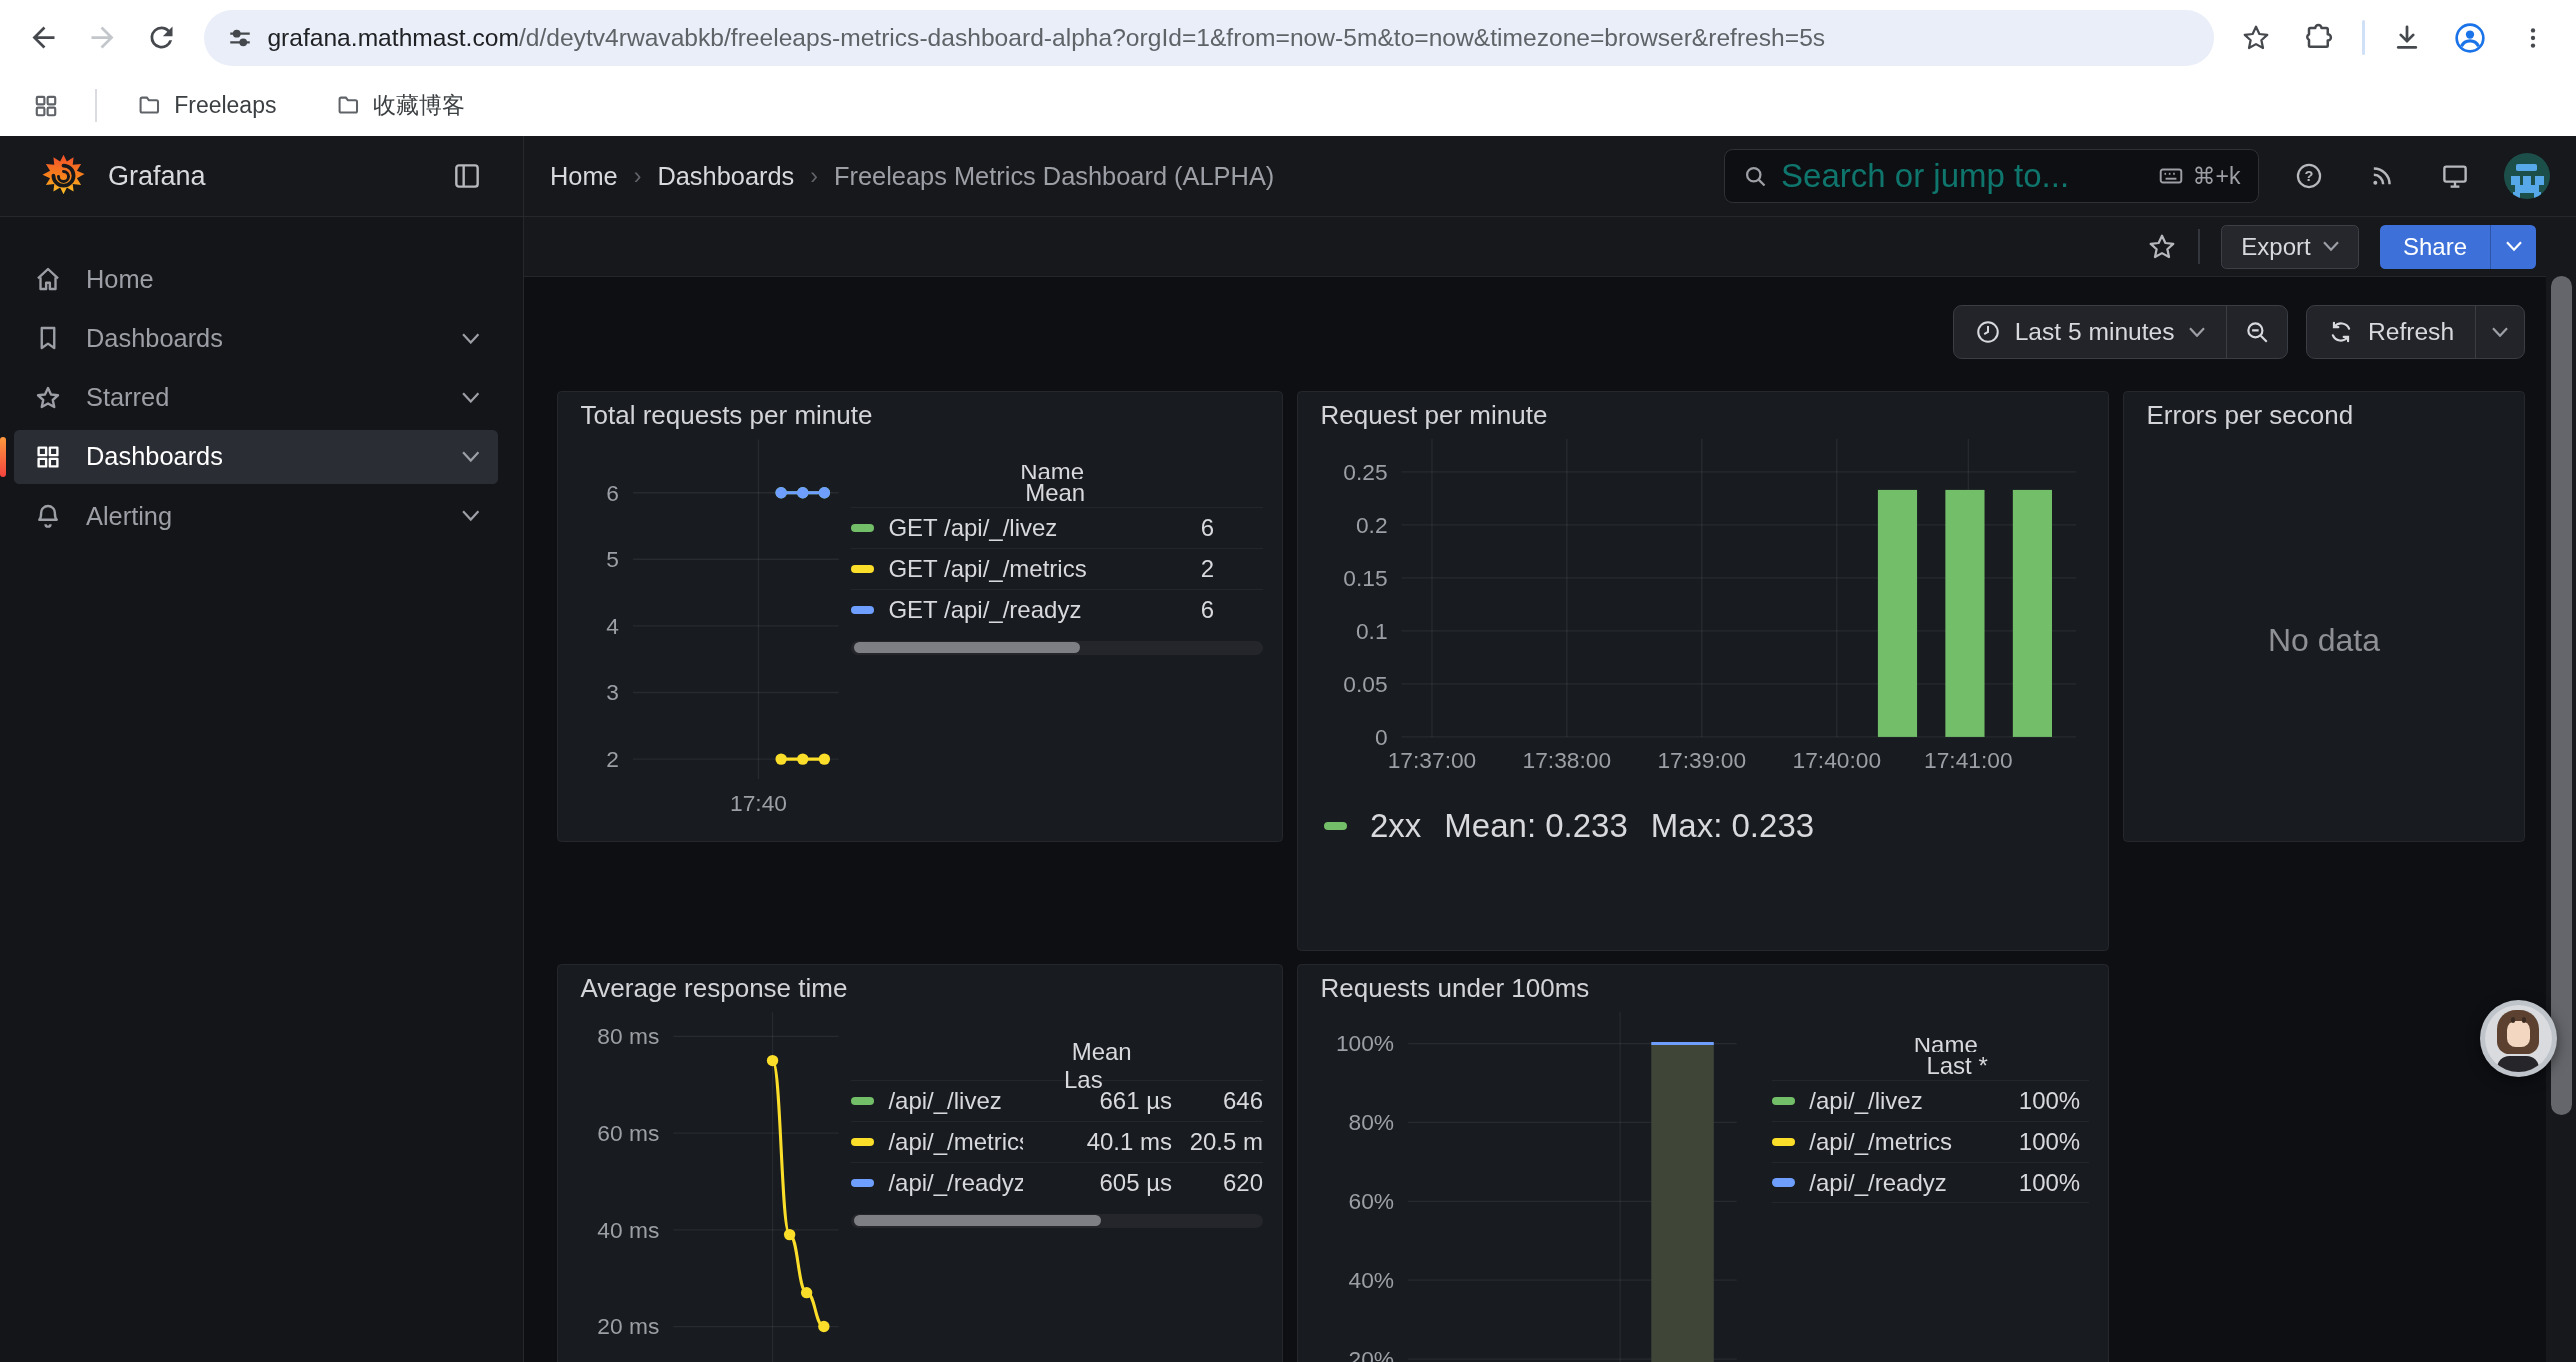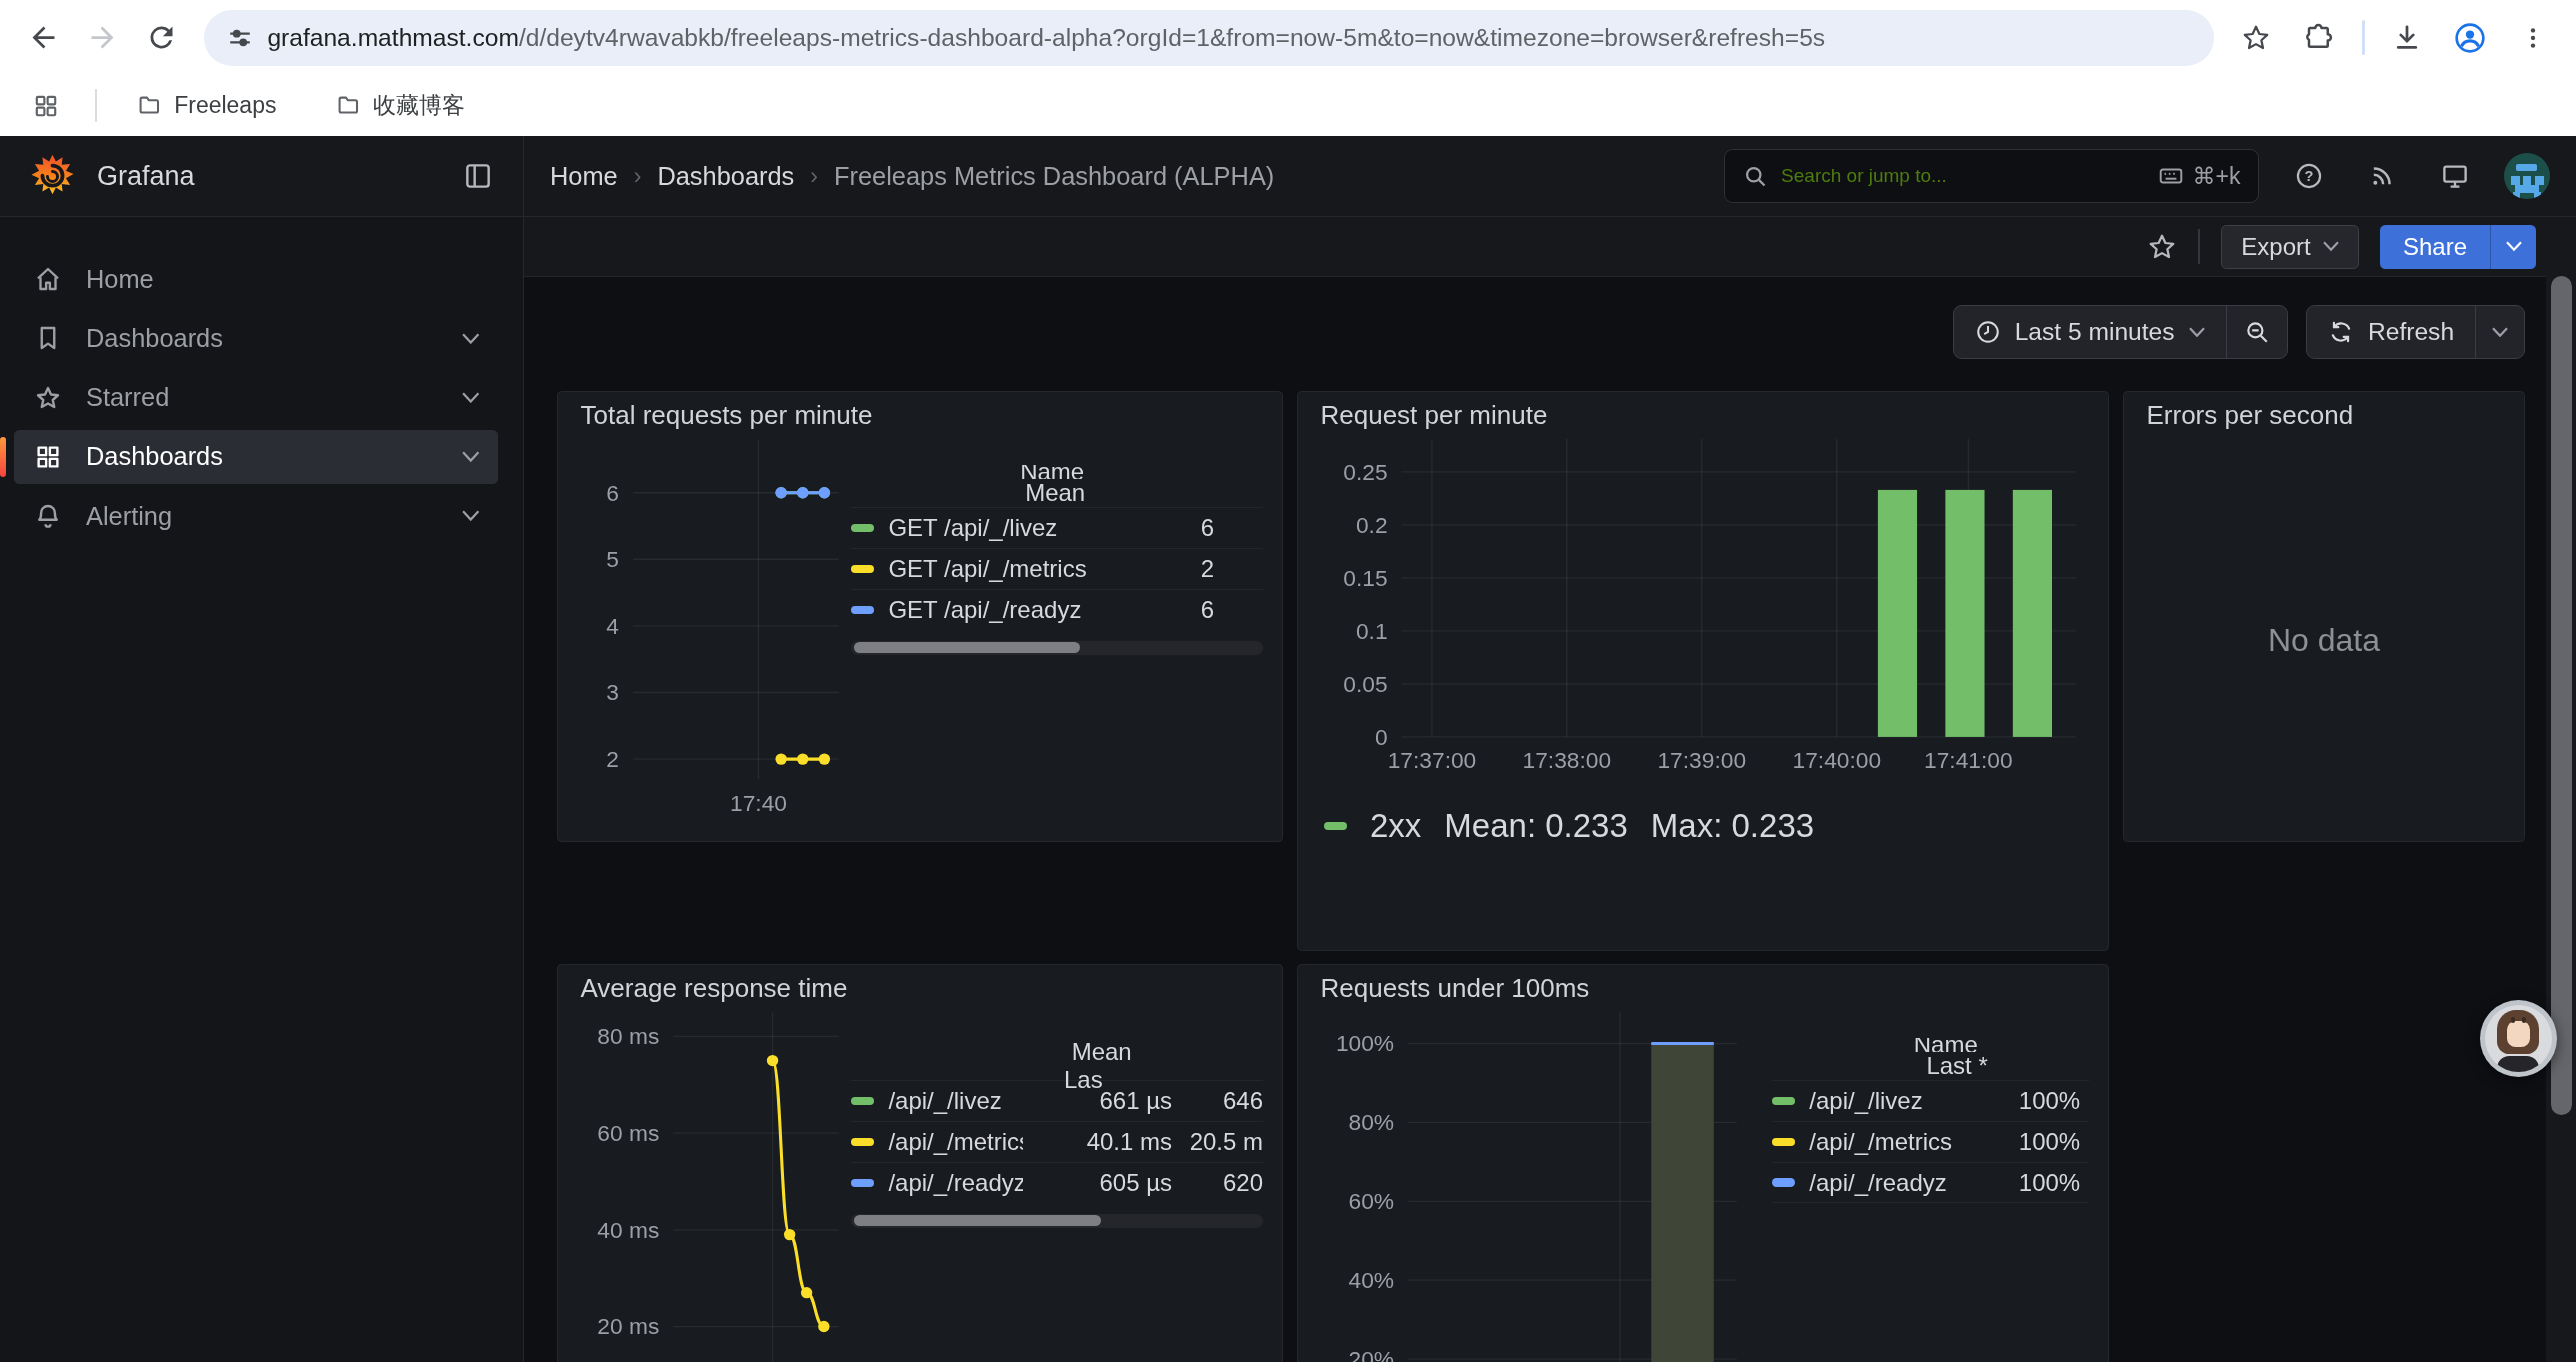--- a/index.html
+++ b/index.html
@@ -17,30 +17,30 @@
   .url-text .path { color:#5f6368; }
   .tb-right { display:flex; align-items:center; gap:8.8px; flex:none; }
   .tb-divider { width:2.6px; height:35px; background:#cfe0f7; border-radius:1.8px; margin:0 7px; }
   .bookmarks { height:61px; display:flex; align-items:center; padding:0 24.6px; gap:16px; }
   .bm-divider { width:1.8px; height:33px; background:#dadce0; margin:0 12.3px; }
   .bm-item { display:flex; align-items:center; gap:12.3px; font-size:23px; color:#3c4043; padding:5.3px 12.3px; border-radius:7px; }
 
   
   .gf { height:1226px; display:flex; flex-direction:column; background:#0e0f13; position:relative; }
   .gf-top { height:81px; background:#17181c; border-bottom:0.9px solid #26282d; display:flex; flex:none; }
-  .gf-top-left { width:524px; flex:none; border-right:0.9px solid #26282d; display:flex; align-items:center; padding:0 29px; gap:21px; }
+  .gf-top-left { width:524px; flex:none; border-right:0.9px solid #26282d; display:flex; align-items:center; padding:0 40px; gap:21px; }
   .brand { font-size:27px; color:#d8d9dd; font-weight:500; }
   .spacer { flex:1; }
   .gf-top-right { flex:1; display:flex; align-items:center; padding:0 26px; gap:26px; min-width:0; }
   .crumbs { display:flex; align-items:center; gap:16px; font-size:25.4px; color:#d8d9dd; white-space:nowrap; }
   .crumbs .sep { color:#60636a; font-size:23px; }
   .crumbs .last { color:#9d9fa6; }
   .searchbox { width:535px; height:54px; background:#0e0f12; border:0.9px solid #2f3137; border-radius:8.8px;
     display:flex; align-items:center; padding:0 17.5px; gap:14px; flex:none; }
-  .searchbox .ph { font-size:19px; color:#4d7c0f; flex:1; }
+  .searchbox .ph { font-size:33px; color:#0f766e; flex:1; }
   .shortcut { font-size:23px; color:#9d9fa6; display:flex; align-items:center; gap:8.8px; }
   .icon-btn { width:47px; height:47px; display:flex; align-items:center; justify-content:center; flex:none; }
 
   .gf-body { flex:1; display:flex; min-height:0; }
   .sidebar { width:524px; flex:none; background:#141519; border-right:0.9px solid #26282d; padding-top:35px; }
   .side-item { height:54px; margin:0 24.6px 5.3px 14px; display:flex; align-items:center; gap:23px; padding:0 19px;
     border-radius:5.3px; color:#9d9fa6; font-size:25.4px; position:relative; }
   .side-item.active { background:#2a2d34; color:#ffffff; }
   .side-item.active::before { content:""; position:absolute; left:-14px; top:7px; bottom:7px; width:6.1px; border-radius:3.5px;
     background:linear-gradient(180deg,#ff9a3d,#f5433e); }

